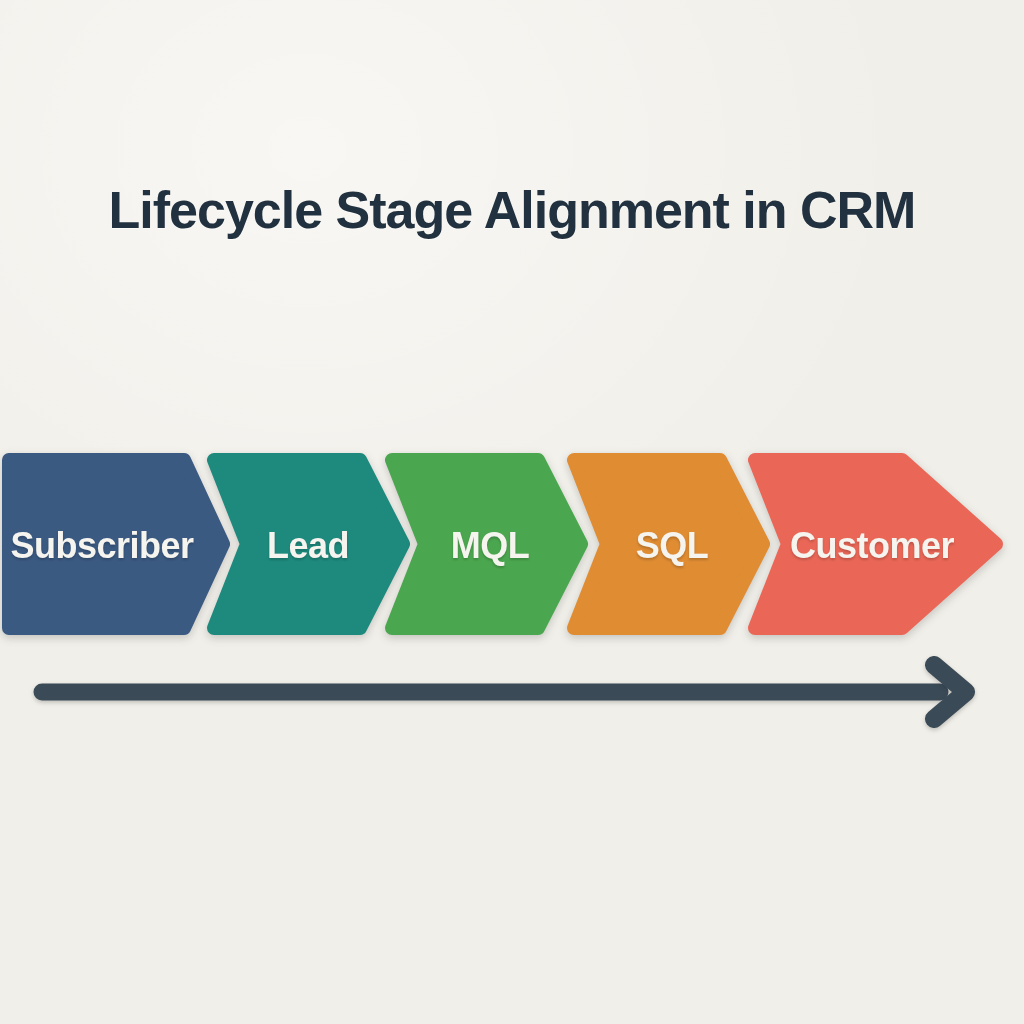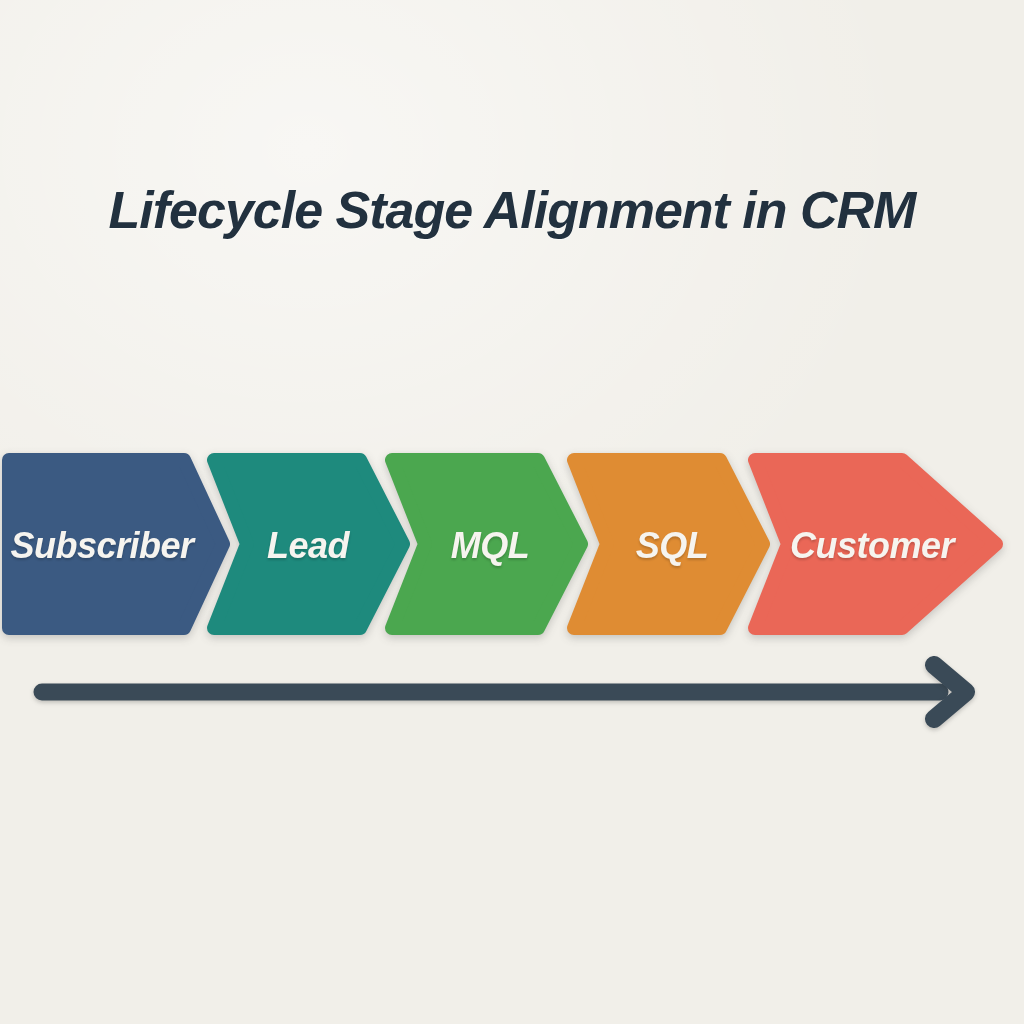--- a/index.html
+++ b/index.html
@@ -8,21 +8,20 @@
     background: #f1efe9;
     font-family: "Liberation Sans", sans-serif;
     overflow: hidden;
   }
   .canvas {
     position: relative;
     width: 1024px; height: 744px;
     background:
       radial-gradient(ellipse at 30% 20%, rgba(255,255,255,0.5), rgba(255,255,255,0) 60%),
       #f1efe9;
-    font-style: italic;
   }
   .diagram-title {
     position: absolute;
     top: 180px; left: 0;
     width: 1024px;
     margin: 0;
     text-align: center;
     font-size: 52px;
     font-weight: 700;
     letter-spacing: -1px;

